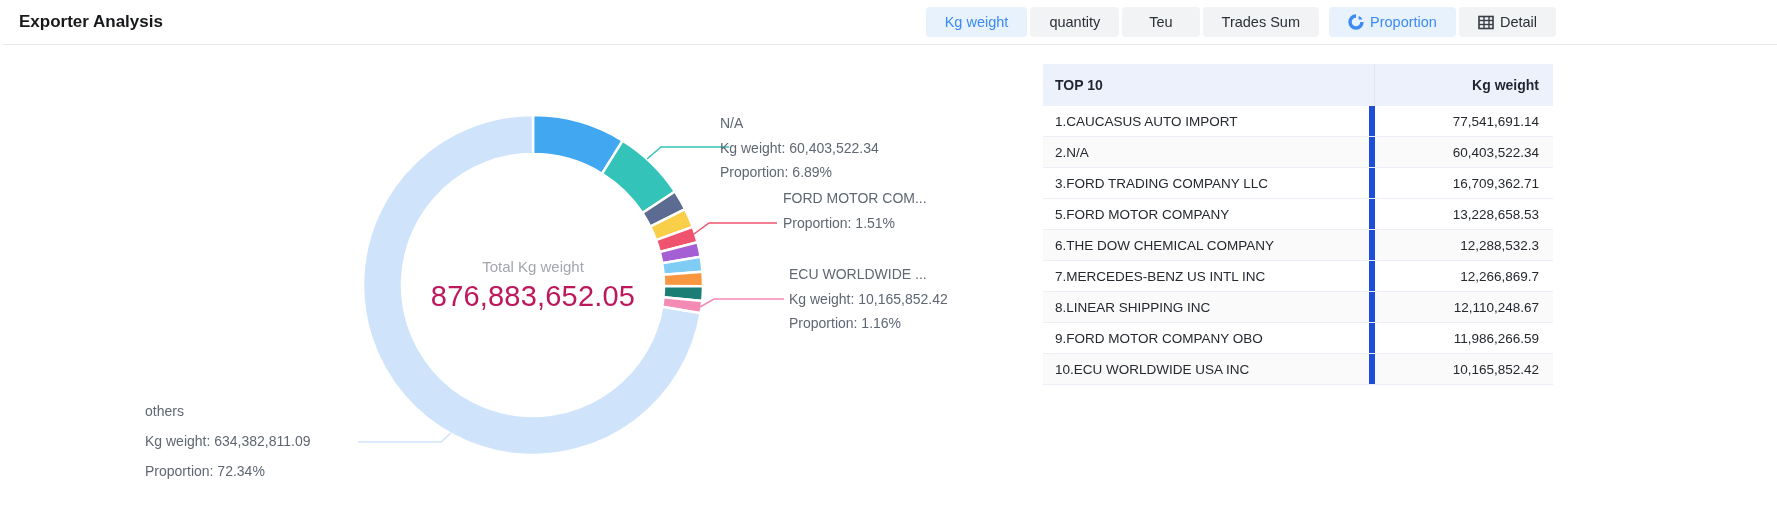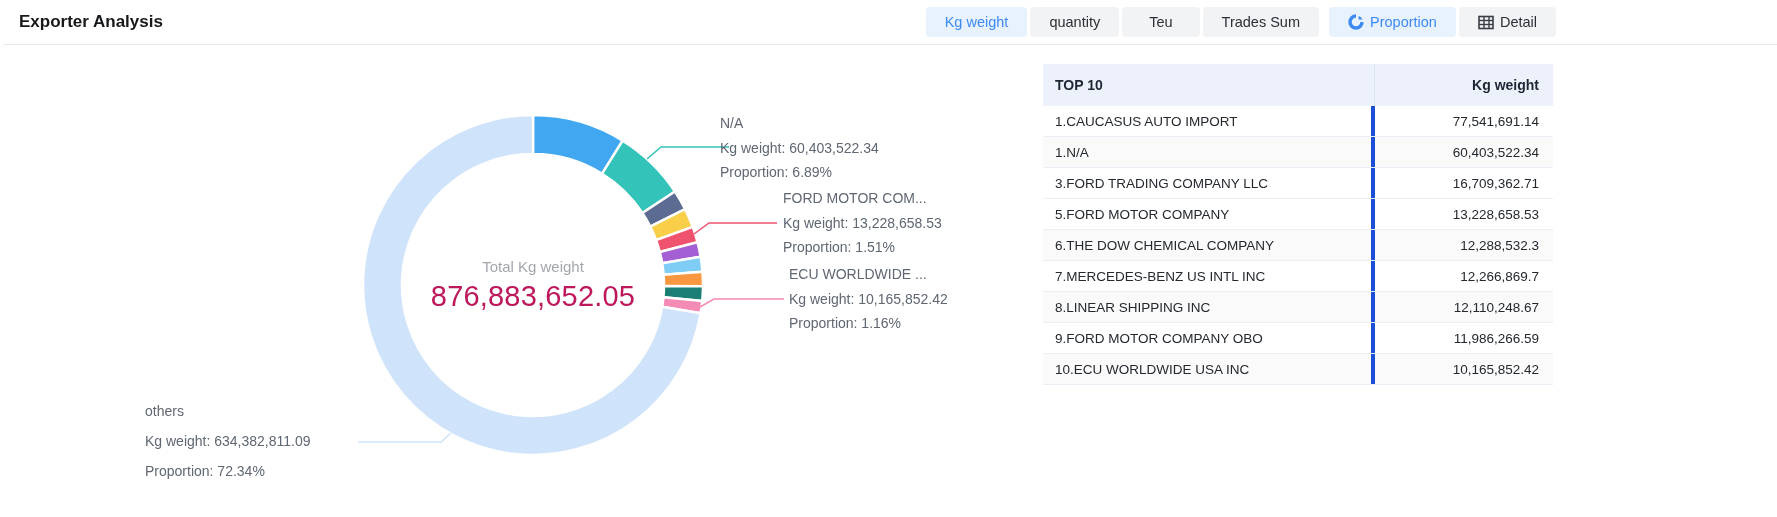--- a/index.html
+++ b/index.html
@@ -40,21 +40,21 @@
   
   .top10-table {
     position: absolute; left: 1043px; top: 64px; width: 510px;
     font-size: 13.5px; color: #24292f;
   }
   .t-row { display: flex; width: 100%; }
   .t-head { background: #edf1fc; height: 42px; font-weight: bold; font-size: 14px; color: #1f2633; }
   .t-body-row { height: 31px; background: #ffffff; border-bottom: 1px solid #ebeef5; }
   .t-body-row.even { background: #fafafa; }
   .t-cell { display: flex; align-items: center; }
-  .t-cell.c1 { width: 332px; padding-left: 12px; border-right: 4px solid #1d4ed8; }
+  .t-cell.c1 { width: 332px; padding-left: 12px; border-right: 6px solid #1d4ed8; }
   .t-head .t-cell.c1 { border-right: 1px solid #dde3f0; }
   .t-cell.c2 { width: 178px; justify-content: flex-end; padding-right: 14px; }
 </style>
 </head>
 <body>
 
 <div class="topbar">
   <div class="page-title">Exporter Analysis</div>
   <div class="tabgroups">
     <div class="tabgroup">
@@ -124,21 +124,20 @@
   <div class="cl-value">876,883,652.05</div>
 </div>
 
 <div class="callout" style="left:720px; top:111px;">
   <div>N/A</div>
   <div>Kg weight: 60,403,522.34</div>
   <div>Proportion: 6.89%</div>
 </div>
 <div class="callout" style="left:783px; top:186px;">
   <div>FORD MOTOR COM...</div>
-  <div>Kg weight: 13,228,658.53</div>
   <div>Proportion: 1.51%</div>
 </div>
 <div class="callout" style="left:789px; top:262px;">
   <div>ECU WORLDWIDE ...</div>
   <div>Kg weight: 10,165,852.42</div>
   <div>Proportion: 1.16%</div>
 </div>
 <div class="callout big-line" style="left:145px; top:396px;">
   <div>others</div>
   <div>Kg weight: 634,382,811.09</div>
@@ -149,21 +148,21 @@
   <div class="t-row t-head">
     <div class="t-cell c1">TOP 10</div>
     <div class="t-cell c2">Kg weight</div>
   </div>
   <div>
       <div class="t-row t-body-row">
         <div class="t-cell c1">1.CAUCASUS AUTO IMPORT</div>
         <div class="t-cell c2">77,541,691.14</div>
       </div>
       <div class="t-row t-body-row even">
-        <div class="t-cell c1">1.N/A</div>
+        <div class="t-cell c1">2.N/A</div>
         <div class="t-cell c2">60,403,522.34</div>
       </div>
       <div class="t-row t-body-row">
         <div class="t-cell c1">3.FORD TRADING COMPANY LLC</div>
         <div class="t-cell c2">16,709,362.71</div>
       </div>
       <div class="t-row t-body-row">
         <div class="t-cell c1">5.FORD MOTOR COMPANY</div>
         <div class="t-cell c2">13,228,658.53</div>
       </div>

